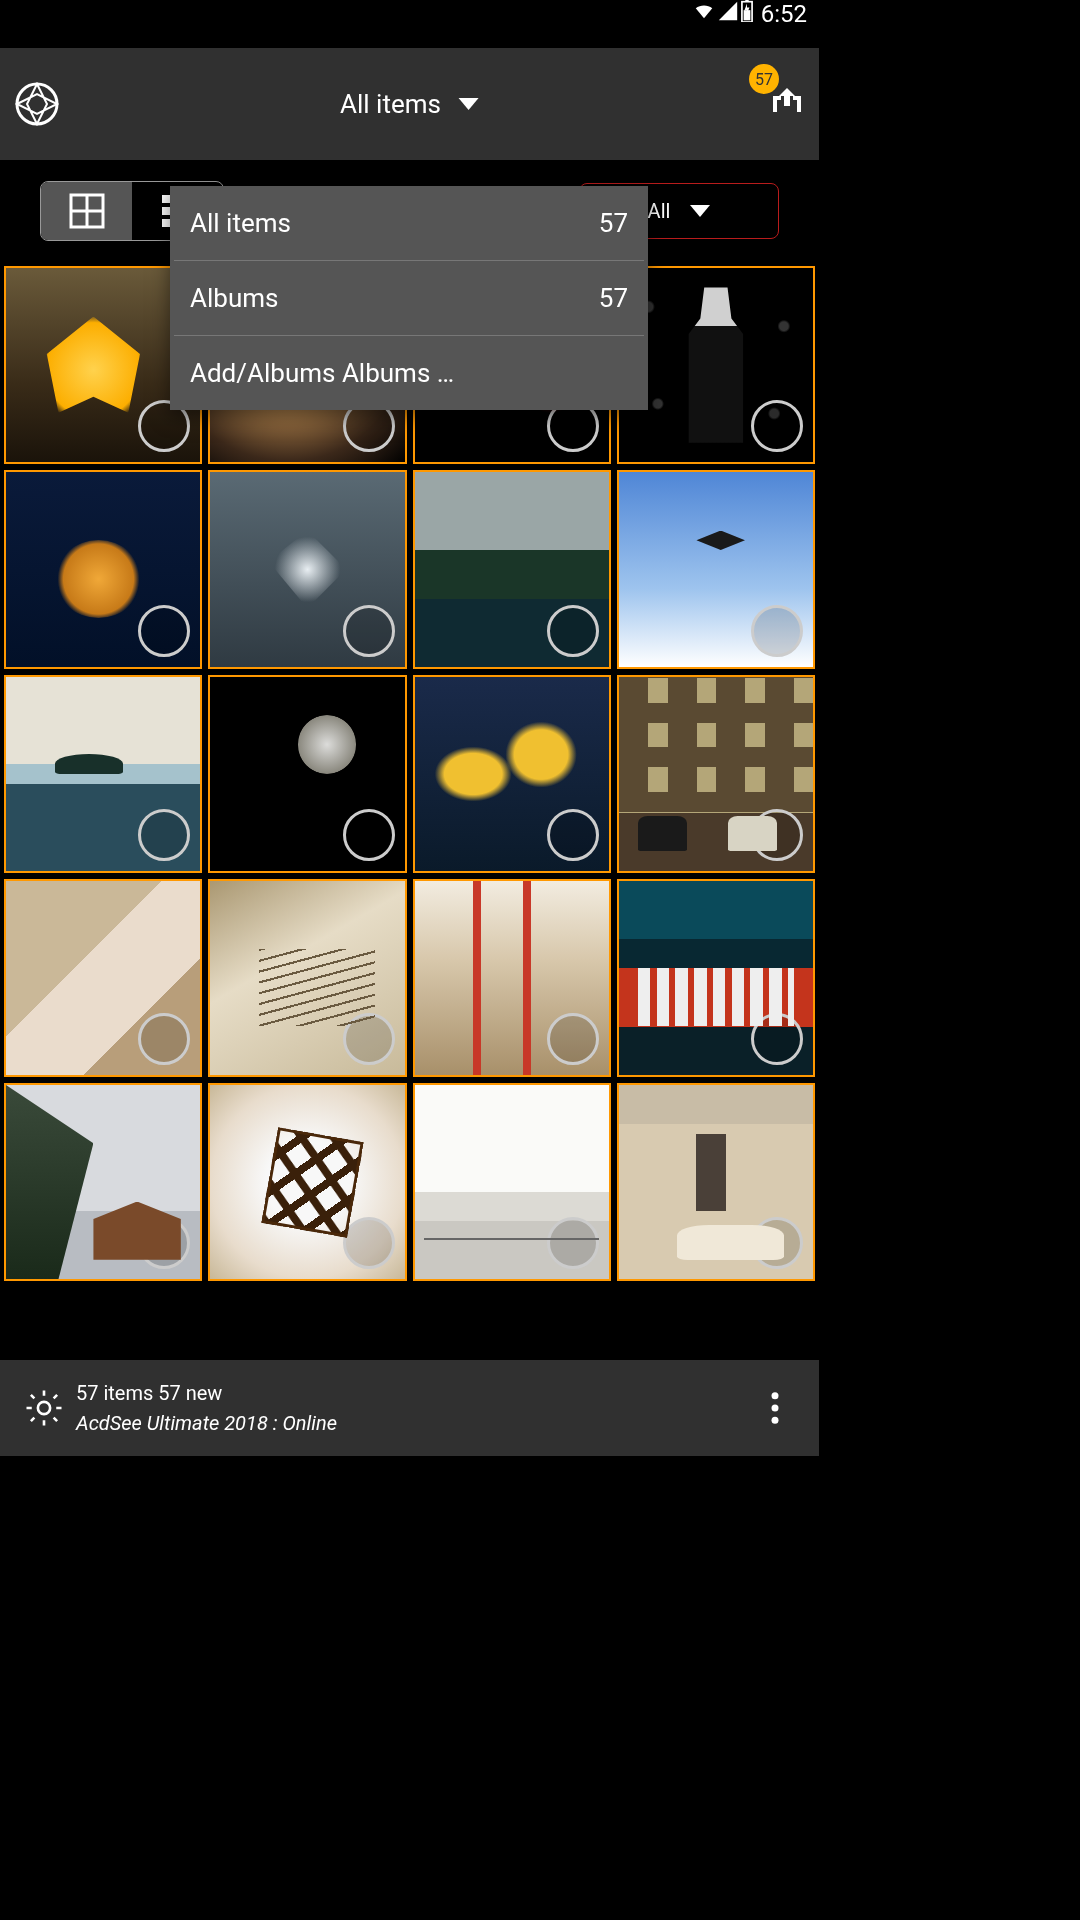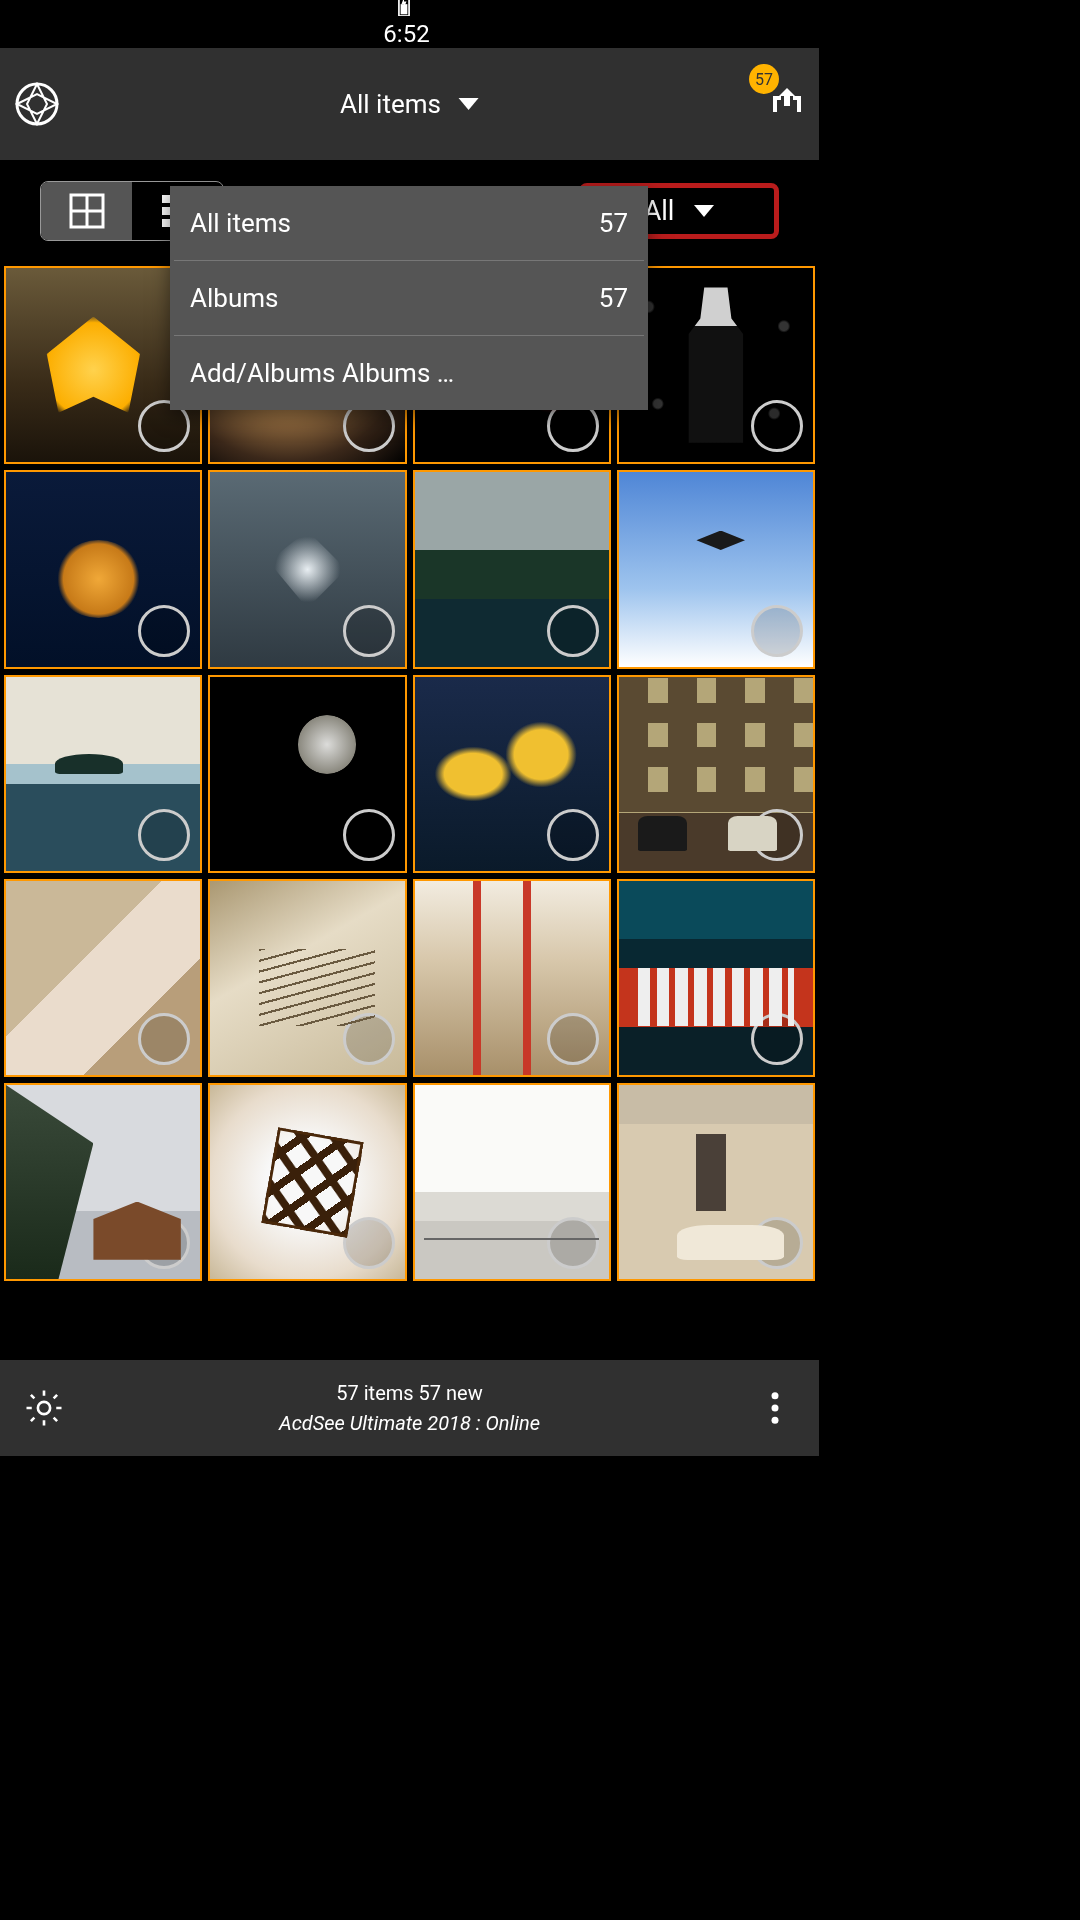--- a/index.html
+++ b/index.html
@@ -1,31 +1,31 @@
 <!DOCTYPE html>
 <html><head>
 <meta charset="utf-8">
 <style>
   * { margin: 0; padding: 0; box-sizing: border-box; font-family: Roboto, sans-serif; }
   body { width: 819px; height: 1456px; background: #000; color: #fff; overflow: hidden; position: relative; }
-  .status-bar { height: 48px; background: #000; display: flex; justify-content: flex-end; align-items: center; padding-right: 12px; gap: 0; flex-direction: column; }
+  .status-bar { height: 48px; background: #000; display: flex; justify-content: flex-end; align-items: flex-start; padding-right: 12px; gap: 0; }
   .status-bar svg { height: 22px; }
   .status-time { font-size: 24px; color: #fff; margin-left: 6px; }
   .app-header { height: 112px; background: #303030; display: flex; align-items: center; padding: 0 12px; position: relative; }
   .header-logo { width: 50px; height: 50px; }
   .header-dropdown { position: absolute; left: 50%; transform: translateX(-50%); display: flex; align-items: center; gap: 18px; }
   .header-dropdown-label { font-size: 26px; color: #fff; }
   .triangle-down { width: 0; height: 0; border-left: 10px solid transparent; border-right: 10px solid transparent; border-top: 12px solid #fff; }
   .upload-wrap { margin-left: auto; position: relative; }
   .upload-badge { position: absolute; top: -18px; left: -18px; background: #ffb300; color: #333; font-size: 16px; width: 30px; height: 30px; border-radius: 50%; display: flex; align-items: center; justify-content: center; }
   .toolbar { height: 102px; background: #000; display: flex; align-items: center; padding: 0 40px; }
   .view-toggle { width: 184px; height: 60px; border: 1px solid #999; border-radius: 8px; display: flex; overflow: hidden; }
   .view-toggle .half { flex: 1; display: flex; align-items: center; justify-content: center; }
   .view-toggle .active { background: #555; }
-  .filter-btn { margin-left: auto; width: 200px; height: 56px; border: 5px solid #b91c1c; border-radius: 8px; display: flex; align-items: center; justify-content: center; gap: 20px; font-size: 27px; }
+  .filter-btn { margin-left: auto; width: 200px; height: 56px; border: 1px solid #b91c1c; border-radius: 8px; display: flex; align-items: center; justify-content: center; gap: 20px; font-size: 20px; }
 
   .grid-area { position: absolute; top: 262px; left: 0; right: 0; bottom: 96px; padding: 4px; }
   .grid-row { display: flex; gap: 6px; margin-bottom: 6px; }
   .grid-cell { flex: 1; aspect-ratio: 1/1; background-color: #333; border: 2px solid #ff9800; position: relative; overflow: hidden; }
   .sel-circle { position: absolute; right: 10px; bottom: 10px; width: 52px; height: 52px; border: 3px solid #ccc; border-radius: 50%; background: rgba(0,0,0,0.15); }
 
   
   .leaf { background: linear-gradient(180deg, #6a5a3a 0%, #392b18 60%, #1a130a 100%); }
   .leaf::after { content:""; position:absolute; top:25%; left:15%; width:60%; height:55%; background:radial-gradient(circle,#ffd24d 0%,#fcae00 60%,transparent 70%); clip-path: polygon(50% 0%, 90% 35%, 80% 90%, 50% 75%, 20% 90%, 10% 35%); }
   .blur-light { background: radial-gradient(ellipse at 40% 45%,#ffdda5 0%,#b8884f 30%,#3b281a 70%,#000 100%); }
@@ -75,21 +75,21 @@
   .beach { background:linear-gradient(180deg,#c8bca6 0 20%,#d8cab0 20% 100%);}
   .beach::before{content:"";position:absolute;top:25%;left:40%;width:15%;height:40%;background:#4a4038;}
   .beach::after{content:"";position:absolute;bottom:10%;left:30%;width:55%;height:18%;background:#f0e8d8;border-radius:30% 30% 10% 10%;}
 
   .dropdown-menu { position: absolute; top: 186px; left: 170px; width: 478px; background: #555; box-shadow: 0 6px 18px rgba(0,0,0,0.5); z-index: 100; }
   .dd-item { height: 74px; display: flex; align-items: center; padding: 0 20px; font-size: 26px; color: #fff; }
   .dd-item .count { margin-left: auto; font-size: 26px; }
   .dd-sep { height: 1px; background: #777; margin: 0 4px; }
 
   .bottom-bar { position: absolute; left: 0; right: 0; bottom: 0; height: 96px; background: #303030; display: flex; align-items: center; padding: 0 12px; }
-  .bottom-center { flex: 1; text-align: center; font-size: 20px; line-height: 30px; color: #fff; }
+  .bottom-center { flex: 1; font-size: 20px; line-height: 30px; color: #fff; }
   .bottom-center .sub { color: #fff; font-style: italic; }
   .icon-btn { width: 64px; height: 64px; display:flex;align-items:center;justify-content:center;}
 </style>
 </head>
 <body>
 
 <div class="status-bar">
   <span>
     <svg viewBox="0 0 24 24" width="26" height="26">
         <path fill="#fff" d="M12 20l9-11c-5-4-13-4-18 0l9 11z"></path>

